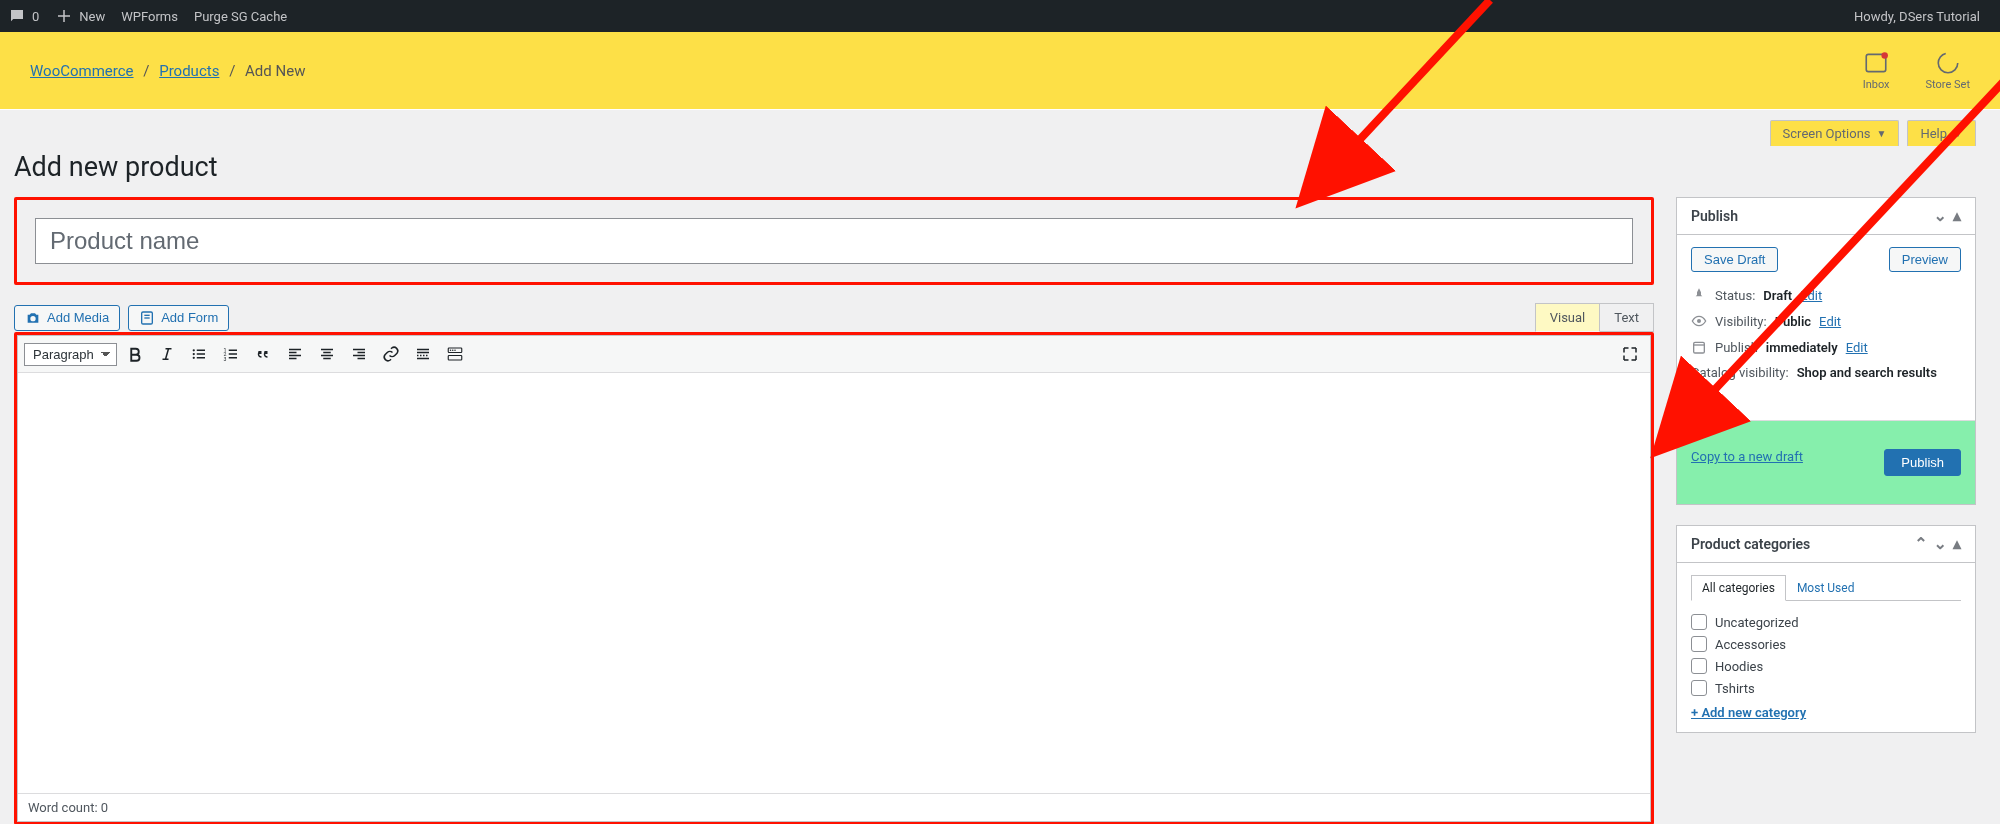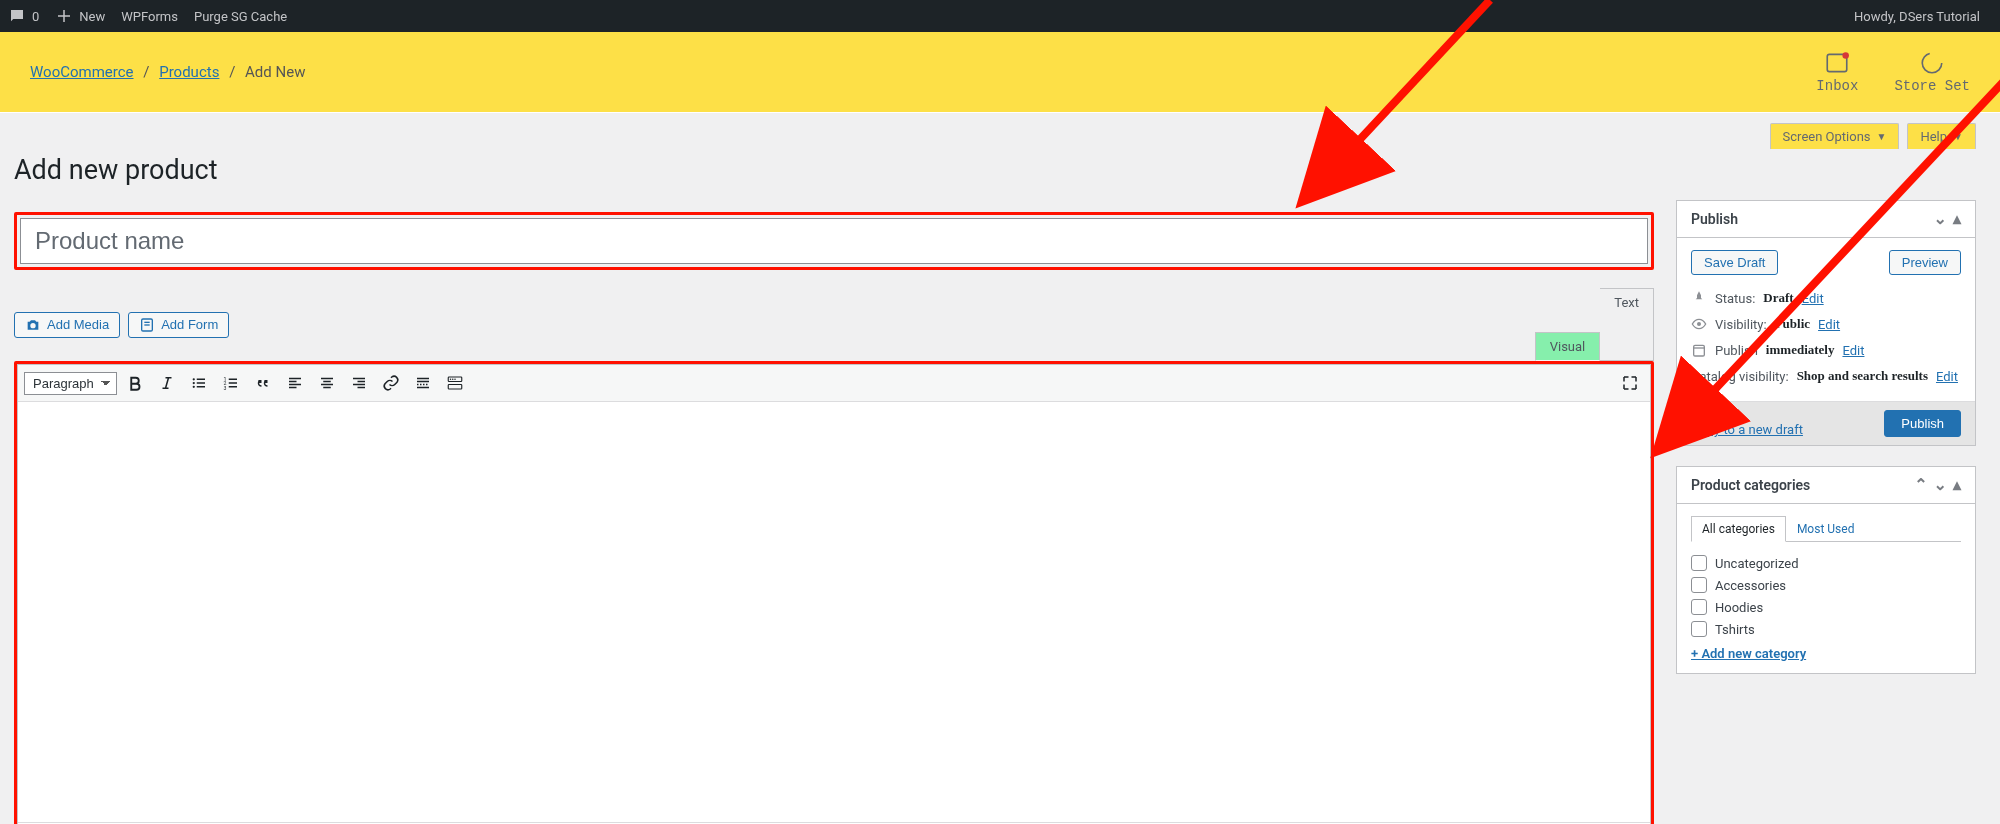--- a/index.html
+++ b/index.html
@@ -13,73 +13,73 @@
   .adminbar .item { display: flex; align-items: center; gap: 6px; cursor: pointer; }
   .adminbar svg { width: 18px; height: 18px; fill: #c3c4c7; }
 
   
   .subheader { background: #fde047; display: flex; align-items: center; padding: 18px 30px; border-bottom: 1px solid #fff; }
   .breadcrumb { font-size: 15px; }
   .breadcrumb a { color: #2271b1; }
   .breadcrumb .sep { color: #555; padding: 0 6px; }
   .breadcrumb .current { color: #555; text-decoration: none; }
   .subheader .tools { margin-left: auto; display: flex; align-items: flex-start; gap: 36px; }
-  .tool-btn { text-align: right; font-size: 14px; color: #646970; cursor: pointer; font-family: Liberation Mono, monospace; }
+  .tool-btn { text-align: right; font-size: 11px; color: #646970; cursor: pointer; }
   .tool-btn svg { width: 26px; height: 26px; stroke: #646970; fill: none; stroke-width: 1.5; display:block; margin: 0 auto 2px; }
   .tool-btn .dot { fill: #d63638; }
 
   
   .wrap { padding: 10px 24px 30px 14px; }
   .tabs-row { display:flex; justify-content:flex-end; gap: 8px; margin-bottom: -1px; }
   .screen-tab { background: #fde047; border: 1px solid #c3c4c7; border-bottom: none; padding: 5px 12px; font-size: 13px; color: #646970; cursor: pointer; border-radius: 2px 2px 0 0; display:flex; align-items:center; gap:6px;}
   .screen-tab .tri { font-size: 10px; }
 
   h1.page-title { font-size: 27px; font-weight: 400; color: #1d2327; margin: 6px 0 14px 0; }
 
   .cols { display: flex; gap: 22px; align-items: flex-start; }
   .main-col { flex: 1; }
   .side-col { width: 300px; }
 
   
-  .title-wrap { border: 3px solid #f10; padding: 3px; border-radius: 2px; margin-bottom: 18px; margin-top: 12px;}
+  .title-wrap { border: 3px solid #f10; padding: 18px; border-radius: 2px; margin-bottom: 18px;}
   #title-input { width: 100%; font-size: 24px; padding: 8px 14px; border: 1px solid #8c8f94; background: #fff; color: #2c3338; outline: none; }
   #title-input::placeholder { color: #636a72; }
 
   
   .media-row { display: flex; align-items: center; gap: 8px; margin-bottom: 0; }
   .wp-btn { display: inline-flex; align-items: center; gap: 6px; border: 1px solid #2271b1; color: #2271b1; background:#f6f7f7; padding: 4px 10px; font-size: 13px; border-radius: 3px; cursor: pointer; }
   .wp-btn svg { width: 16px; height: 16px; fill: #2271b1; }
 
   .editor-tabs { margin-left: auto; display: flex; }
   .ed-tab { padding: 6px 14px; border: 1px solid #c3c4c7; background: #f0f0f1; color: #50575e; cursor: pointer; font-size:13px;}
-  .ed-tab.active { background: #86efac; border-bottom-color: #f6f7f7; margin-top: 44px; }
+  .ed-tab.active { background: #fef9c3; border-bottom-color: #f6f7f7; }
   .ed-tab + .ed-tab { border-left: none; }
 
   .editor-wrap { border: 3px solid #f10; border-radius: 2px; }
   .editor-box { border: 1px solid #c3c4c7; background: #fff; }
   .toolbar { background: #f6f7f7; border-bottom: 1px solid #dcdcde; padding: 4px 6px; display: flex; align-items: center; gap: 4px; }
   .format-select { border: 1px solid #8c8f94; background:#fff; font-size:13px; padding: 3px 22px 3px 8px; color:#2c3338; appearance:none; -webkit-appearance:none; background-image: linear-gradient(45deg, transparent 50%, #555 50%), linear-gradient(135deg, #555 50%, transparent 50%); background-position: right 10px center, right 5px center; background-size: 5px 5px, 5px 5px; background-repeat:no-repeat; cursor:pointer;}
   .tb-btn { width: 28px; height: 28px; display: inline-flex; align-items: center; justify-content: center; cursor: pointer; border-radius: 2px; color:#1d2327;}
   .tb-btn svg { width: 18px; height: 18px; fill: #1d2327; }
   .tb-spacer { flex: 1; }
   .editor-canvas { min-height: 420px; background: #fff; padding: 12px; }
   .editor-status { border-top: 1px solid #dcdcde; padding: 6px 10px; font-size: 13px; color: #50575e; background:#fff;}
 
   
   .metabox { background: #fff; border: 1px solid #c3c4c7; margin-bottom: 20px; }
   .metabox h2 { font-size: 14px; font-weight: 600; padding: 10px 14px; border-bottom: 1px solid #c3c4c7; display:flex; align-items:center; justify-content:space-between;}
   .metabox h2 .ctrls { display:flex; gap:6px; color:#787c82;}
   .metabox h2 .ctrls span { cursor:pointer; font-size:16px; line-height:1;}
   .metabox .inside { padding: 12px 14px; font-size: 13px; }
   .pub-row { display: flex; align-items: center; gap: 8px; padding: 5px 0; color: #50575e; }
   .pub-row svg { width: 16px; height: 16px; fill: #8c8f94; flex-shrink:0;}
-  .pub-row strong { color: #1d2327; font-weight: 600; font-family: Liberation Serif, serif; }
+  .pub-row strong { color: #1d2327; font-weight: 600; }
   .pub-actions-top { display:flex; justify-content: space-between; margin-bottom: 10px;}
   .btn-secondary { border:1px solid #2271b1; color:#2271b1; background:#f6f7f7; padding:4px 12px; border-radius:3px; cursor:pointer; font-size:13px;}
-  .pub-footer { border-top:1px solid #dcdcde; background:#e5e5e5; padding: 8px 14px; display:flex; justify-content:space-between; align-items:flex-end;}
+  .pub-footer { border-top:1px solid #dcdcde; background:#86efac; padding: 28px 14px; display:flex; justify-content:space-between; align-items:flex-start;}
   .btn-primary { background:#2271b1; border:1px solid #2271b1; color:#fff; padding:5px 16px; border-radius:3px; cursor:pointer; font-size:13px;}
 
   .cat-tabs { display:flex; border-bottom:1px solid #c3c4c7; margin-bottom:10px;}
   .cat-tab { padding:5px 10px; font-size:12px; cursor:pointer; border:1px solid transparent; margin-bottom:-1px;}
   .cat-tab.active { border:1px solid #c3c4c7; border-bottom-color:#fff; background:#fff; color:#1d2327;}
   .cat-tab:not(.active){ color:#2271b1;}
   .cat-list label { display:flex; align-items:center; gap:8px; padding:3px 0; font-size:13px;}
   .cat-list input[type=checkbox]{ width:16px; height:16px; border:1px solid #8c8f94; border-radius:3px; appearance:none; cursor:pointer;}
   .add-cat { color:#2271b1; font-weight:600; text-decoration:underline; cursor:pointer; display:inline-block; margin-top:6px;}
 

